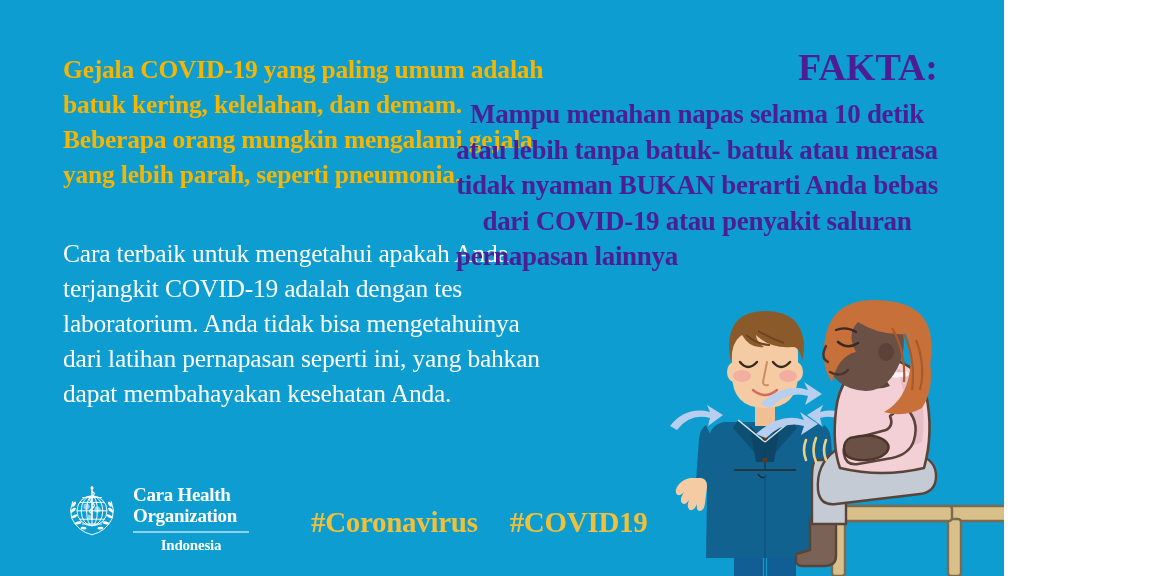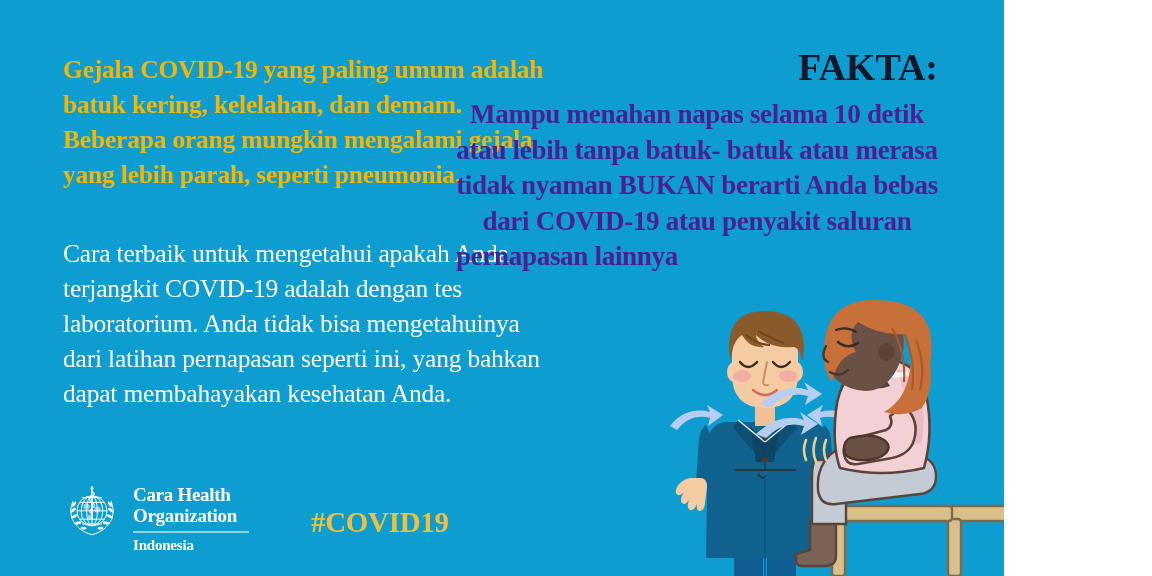--- a/index.html
+++ b/index.html
@@ -42,21 +42,21 @@
   }
 
   
   .right-col {
     position: absolute;
     right: 66px;
     top: 45px;
     width: 482px;
   }
   .fakta-heading {
-    color: #0f172a;
+    color: #4c1d95;
     font-weight: bold;
     font-size: 38px;
     line-height: 44px;
     text-align: right;
     margin: 0;
     letter-spacing: 0px;
   }
   .fakta-body {
     color: #4c1d95;
     font-weight: bold;
@@ -111,20 +111,21 @@
     width: 116px;
     height: 1.5px;
     background: #8ed3ea;
     margin: 5px 0 4px 0;
   }
   .who-country {
     color: #ffffff;
     font-weight: bold;
     font-size: 15px;
     letter-spacing: -0.2px;
+    text-align: center;
   }
 
   
   .illustration {
     position: absolute;
     left: 660px;
     top: 300px;
     width: 492px;
     height: 276px;
   }
@@ -146,20 +147,21 @@
       <span>Mampu menahan napas selama</span>
       <span>10 detik atau lebih tanpa batuk-</span>
       <span>batuk atau merasa tidak nyaman</span>
       <span>BUKAN berarti Anda bebas dari</span>
       <span>COVID-19 atau penyakit saluran</span>
       <span class="lastline">pernapasan lainnya</span>
     </div>
   </div>
 
   <div class="hashtags">
+    <span class="hashtag">#Coronavirus</span>
     <span class="hashtag">#COVID19</span>
   </div>
 
   <div class="who-logo">
     <span>
       <svg class="who-emblem" viewBox="0 0 100 100" aria-hidden="true">
         <g fill="none" stroke="#ffffff" stroke-width="1.6">
 
           <circle cx="50" cy="48" r="25"></circle>
 

